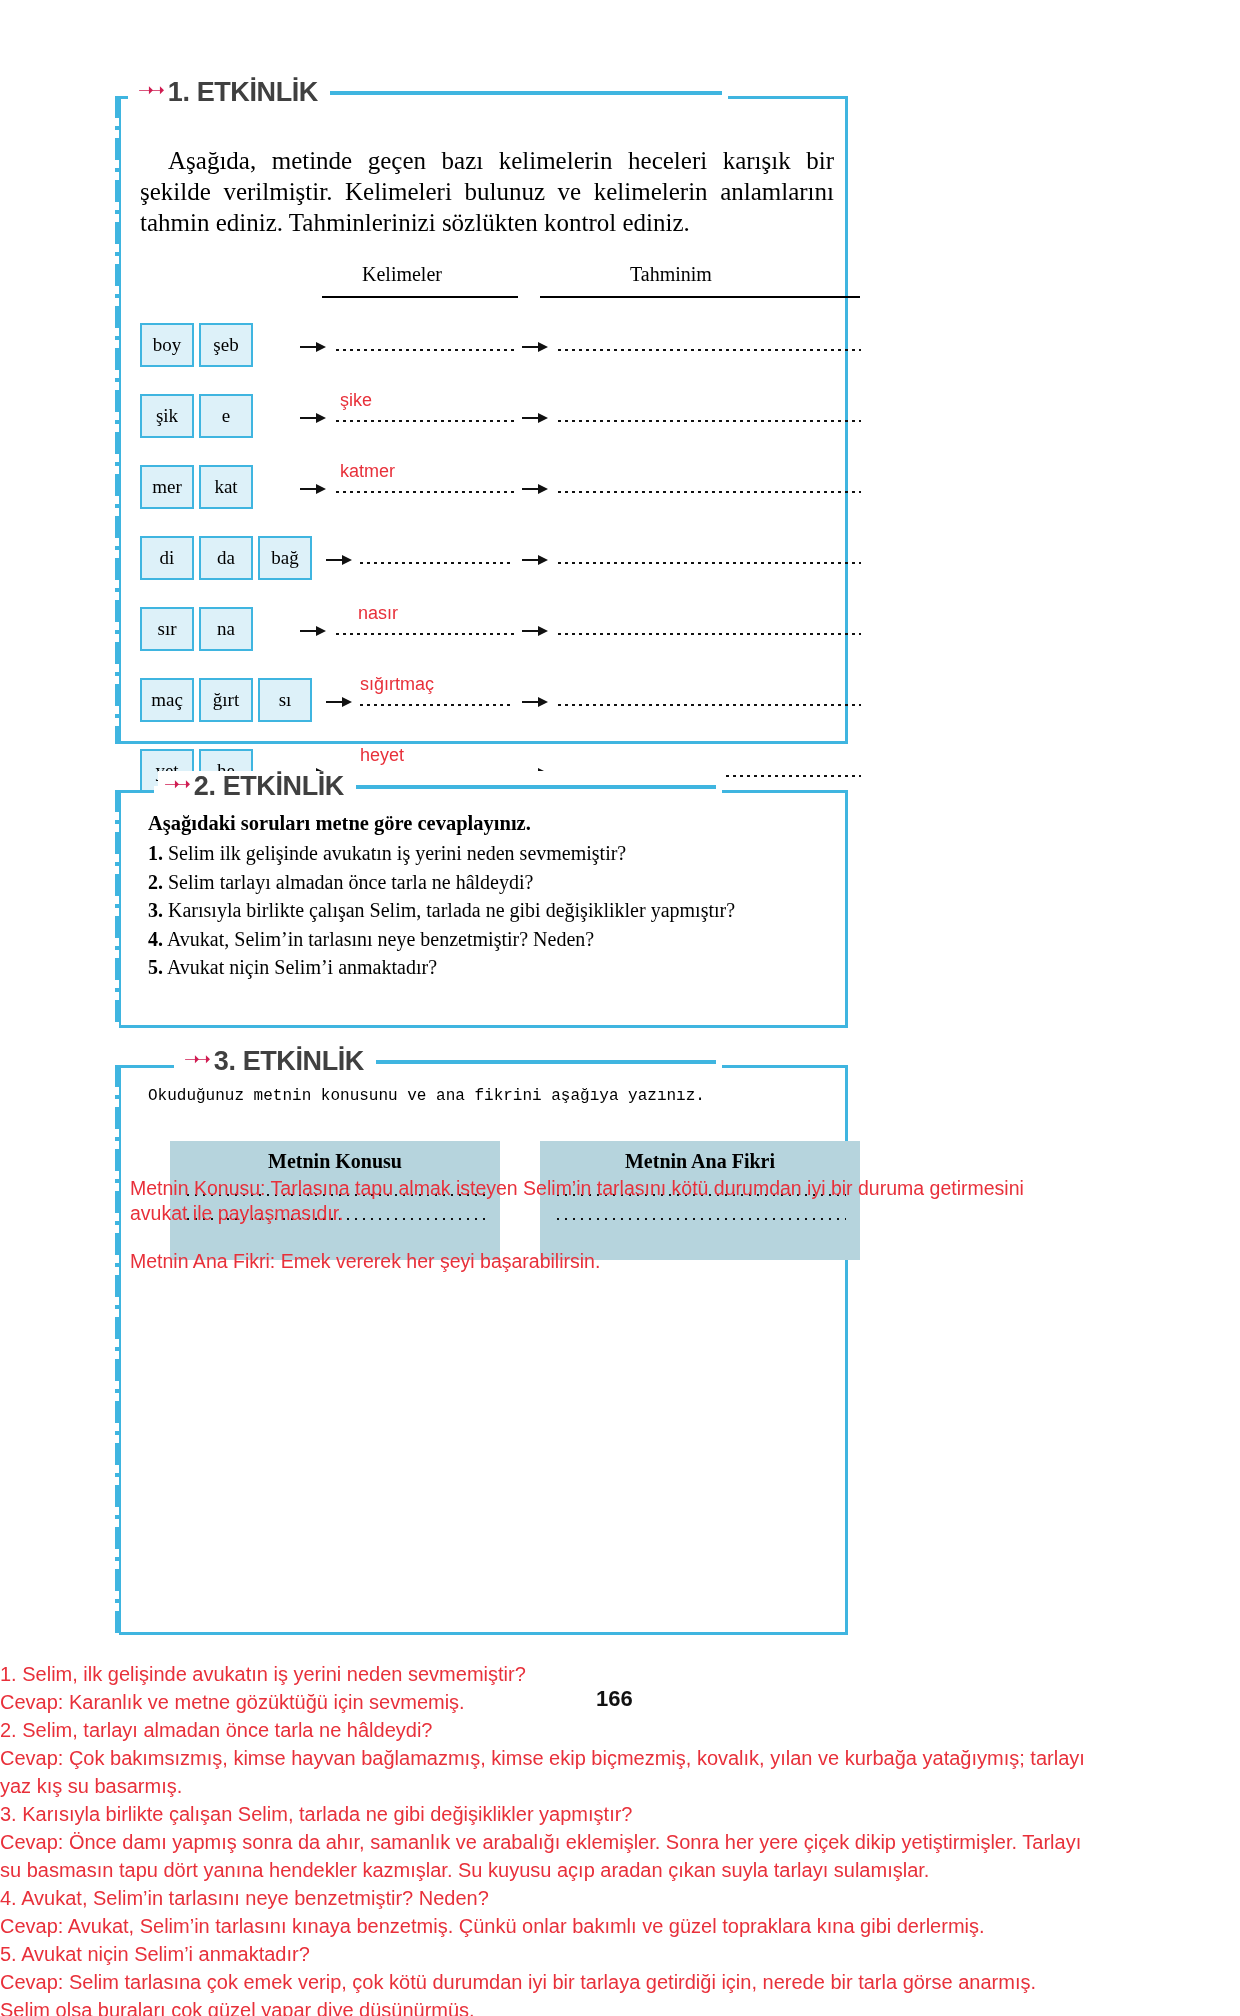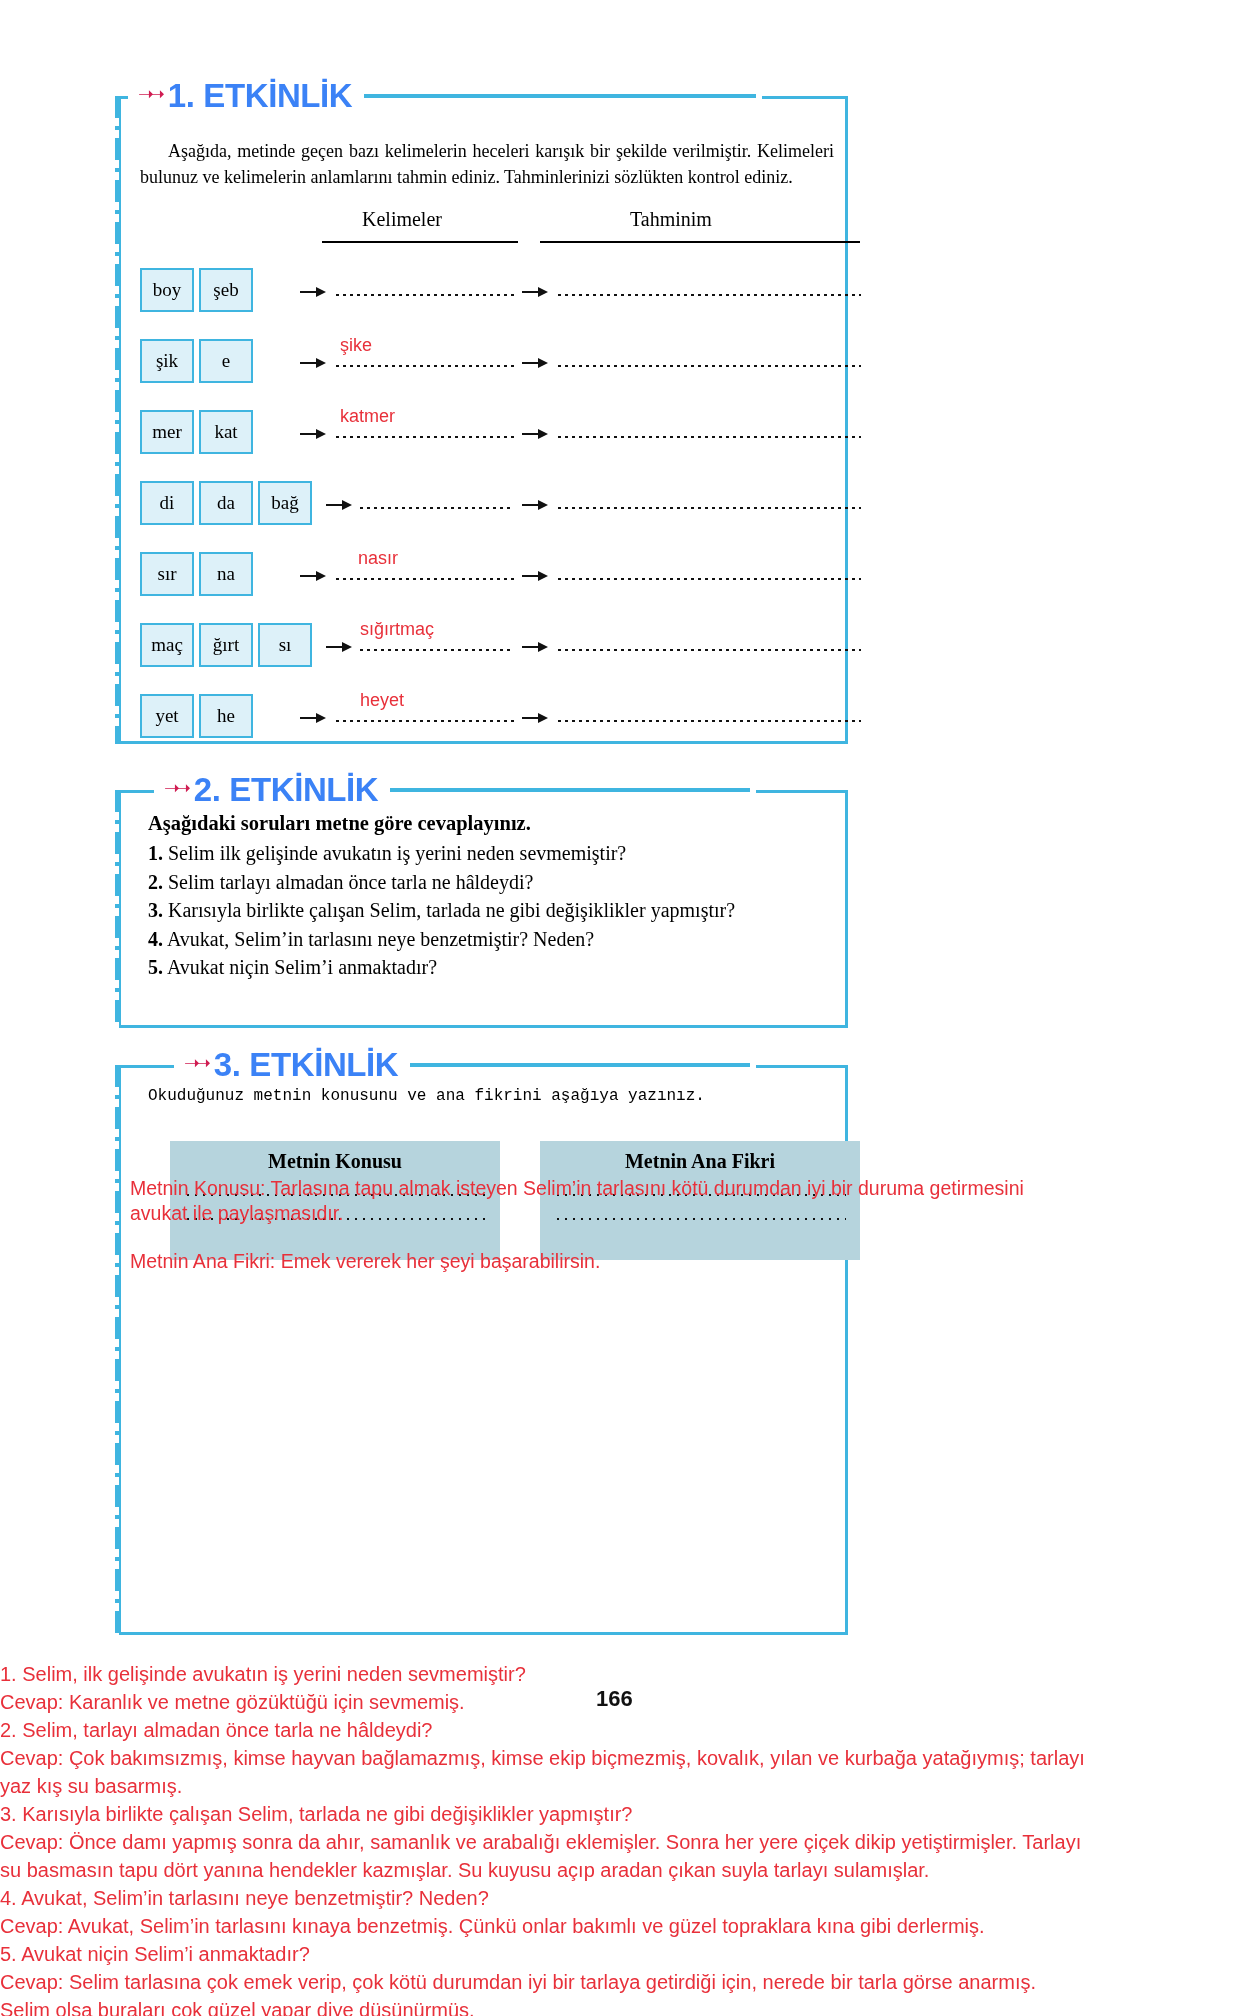--- a/index.html
+++ b/index.html
@@ -60,38 +60,38 @@
   }
   .act-title .arrows {
     color: #d01d52;
     font-size: 19px;
     line-height: 1;
     letter-spacing: -5px;
     transform: translateY(-3px);
     font-family: "DejaVu Sans", sans-serif;
   }
   .act-title .tlabel {
-    color: #3b82f6;
+    color: #404040;
     font-family: "Liberation Sans", sans-serif;
     font-weight: bold;
-    font-size: 33px;
+    font-size: 27px;
     letter-spacing: -0.4px;
   }
   .act-title .trule {
     height: 4px;
     background: #3fb5e0;
     margin-left: 4px;
   }
 
   
   #act1 { left: 118px; top: 96px; width: 730px; height: 648px; }
   #act1 .body { position: absolute; left: 22px; top: 24px; right: 14px; }
   .intro {
-    font-size: 18px;
-    line-height: 26px;
+    font-size: 25px;
+    line-height: 31px;
     text-align: justify;
     text-indent: 28px;
   }
   .col-heads {
     position: relative;
     height: 52px;
     margin-top: 16px;
     text-decoration: underline;
   }
   .col-head {

